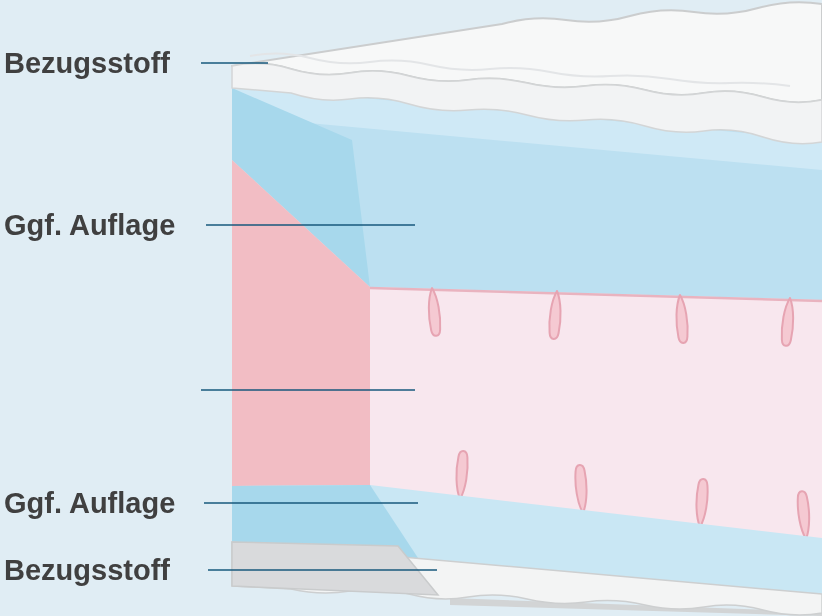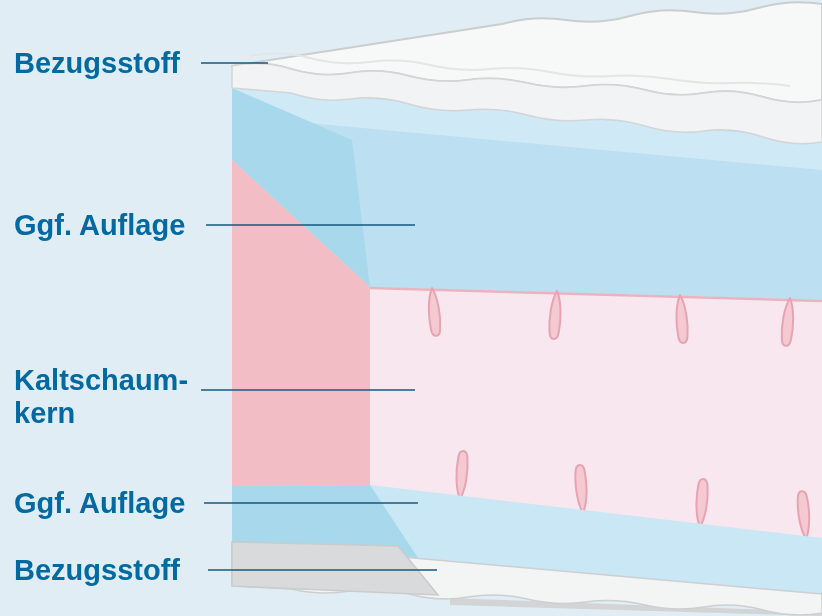--- a/index.html
+++ b/index.html
@@ -9,22 +9,22 @@
     height:616px;
     overflow:hidden;
     background:#e0edf4;
   }
   .diagram-svg{
     position:absolute;
     inset:0;
   }
   .label{
     position:absolute;
-    left:14px;
-    color:#0369a1;
+    left:4px;
+    color:#404040;
     font-family:"Liberation Sans",sans-serif;
     font-weight:600;
     font-size:29px;
     line-height:33px;
     white-space:nowrap;
   }
   .label-bezugsstoff-top{top:47px;}
   .label-auflage-top{top:209px;}
   .label-kaltschaumkern{top:364px;}
   .label-auflage-bottom{top:487px;}
@@ -78,22 +78,18 @@
       <line x1="201" y1="390" x2="415" y2="390"></line>
       <line x1="204" y1="503" x2="418" y2="503"></line>
       <line x1="208" y1="570" x2="437" y2="570"></line>
     </g>
   </svg>
 
   <div class="label label-bezugsstoff-top">Bezugsstoff</div>
 
   <div class="label label-auflage-top">Ggf. Auflage</div>
 
-  <div class="label label-kaltschaumkern">
-    <div>Kaltschaum-</div>
-    <div>kern</div>
-  </div>
 
   <div class="label label-auflage-bottom">Ggf. Auflage</div>
 
   <div class="label label-bezugsstoff-bottom">Bezugsstoff</div>
 
 </div>
 
 </body></html>

